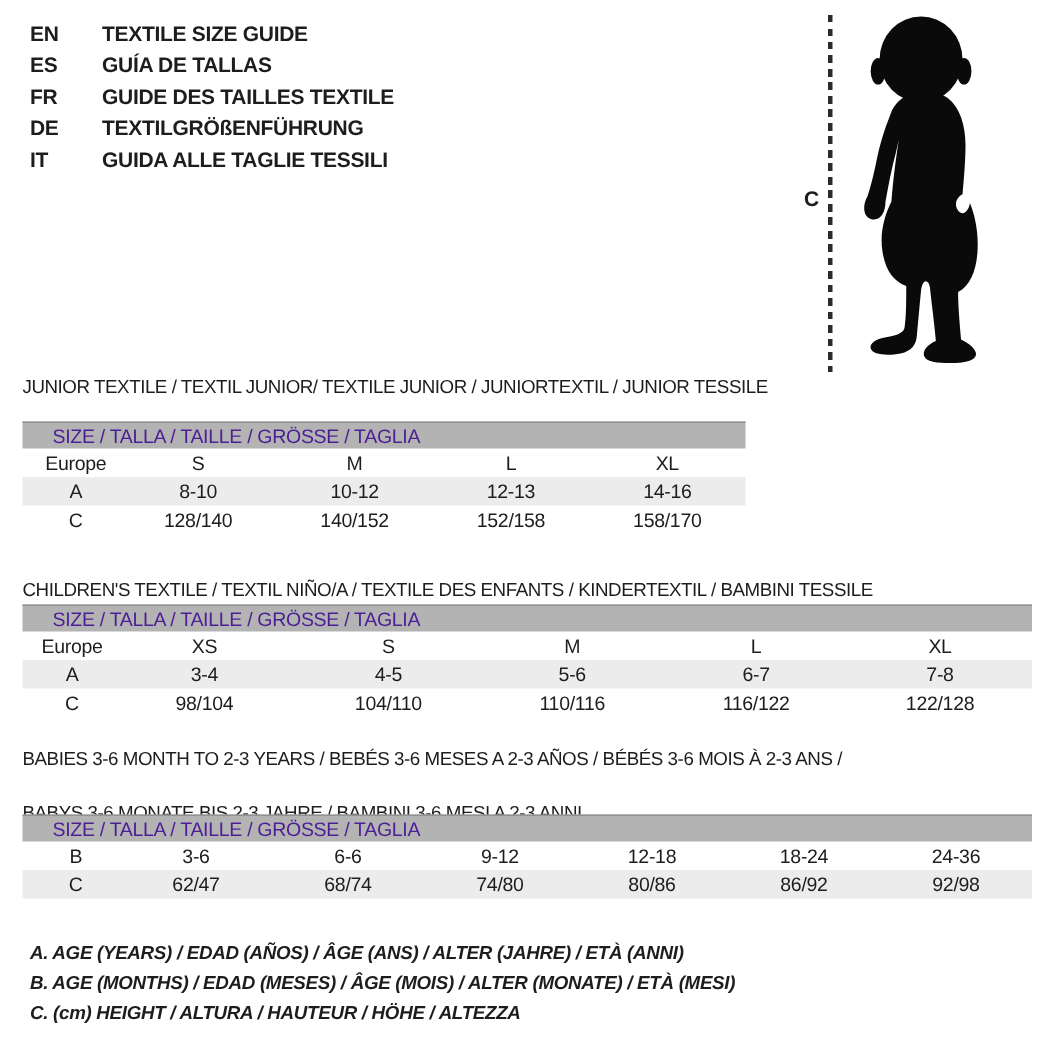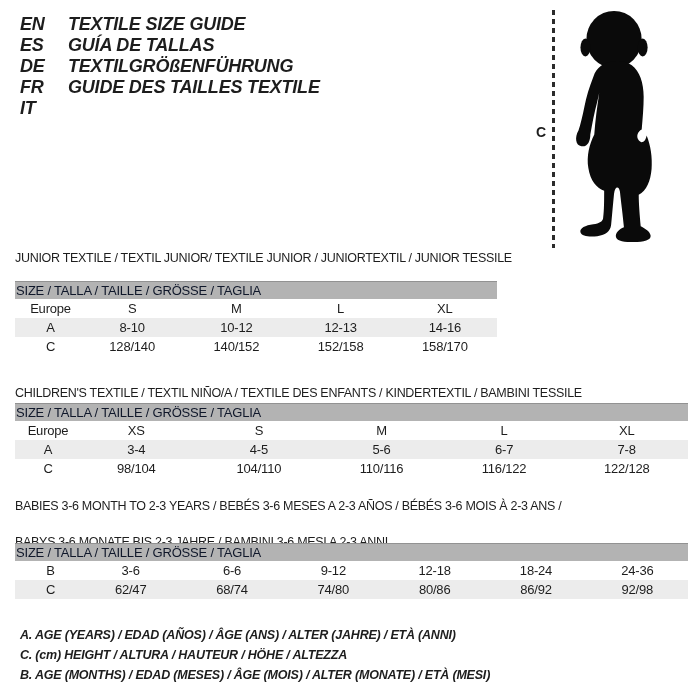--- a/index.html
+++ b/index.html
@@ -3,41 +3,41 @@
 <meta charset="utf-8">
 <style>
   html,body { margin:0; padding:0; }
   .page {
     position:relative; width:700px; height:700px; background:#ffffff;
     font-family:"Liberation Sans", sans-serif; color:#1d1d1d; overflow:hidden;
   }
 
   
   .lang-block { position:absolute; top:14px; left:20px; }
-  .lang-row { display:flex; height:21px; align-items:center; font-size:18px; font-weight:bold; letter-spacing:-0.2px;font-style:italic; }
+  .lang-row { display:flex; height:21px; align-items:flex-start; font-size:14px; font-weight:bold; letter-spacing:-0.2px; }
   .lang-code { width:48px; flex:0 0 48px; }
 
   
   .figure-area { position:absolute; top:6px; left:528px; width:150px; height:244px; }
   .measure-label { position:absolute; left:8px; top:118px; font-size:14px; font-weight:bold; }
   .dotted-line {
     position:absolute; left:24px; top:4px; width:3px; height:238px;
     background:repeating-linear-gradient(to bottom, #2b2b2b 0 5px, transparent 5px 9px);
   }
   .toddler-svg { position:absolute; left:34px; top:0; }
 
   
   .sec-title { position:absolute; left:15px; font-size:12.5px; font-weight:normal; letter-spacing:-0.3px; white-space:nowrap; }
 
   
   .tbl { position:absolute; left:15px; font-size:13px; letter-spacing:-0.2px; }
   .tbl-hdr {
     height:18px; background:#b3b3b3; border-top:1px solid #929292;
-    box-sizing:border-box; display:flex; align-items:center; padding-left:1px;
-    color:#0f172a; font-size:13px;
+    box-sizing:border-box; display:flex; align-items:center; padding-left:20px;
+    color:#4c1d95; font-size:13px;
   }
   .row { display:grid; height:19px; align-items:center; }
   .row .lbl { padding-left:6px; text-align:center; }
   .row .cell { text-align:center; }
   .shade { background:#ececec; }
   .t1 { width:482px; }
   .t1 .row { grid-template-columns:65px repeat(4, 1fr); }
   .t2 { width:673px; }
   .t2 .row { grid-template-columns:60px repeat(5, 1fr); }
   .t3 { width:673px; }
@@ -55,29 +55,30 @@
   <div class="lang-block">
     <div class="lang-row">
       <span class="lang-code">EN</span>
       <span class="lang-text">TEXTILE SIZE GUIDE</span>
     </div>
     <div class="lang-row">
       <span class="lang-code">ES</span>
       <span class="lang-text">GUÍA DE TALLAS</span>
     </div>
     <div class="lang-row">
+      <span class="lang-code">FR</span>
+      <span class="lang-text">GUIDE DES TAILLES TEXTILE</span>
+    </div>
+    <div class="lang-row">
       <span class="lang-code">DE</span>
       <span class="lang-text">TEXTILGRÖßENFÜHRUNG</span>
     </div>
     <div class="lang-row">
-      <span class="lang-code">FR</span>
-      <span class="lang-text">GUIDE DES TAILLES TEXTILE</span>
-    </div>
-    <div class="lang-row">
       <span class="lang-code">IT</span>
+      <span class="lang-text">GUIDA ALLE TAGLIE TESSILI</span>
     </div>
   </div>
 
   <div class="figure-area">
     <span class="measure-label">C</span>
     <div class="dotted-line"></div>
     <svg class="toddler-svg" width="110" height="242" viewBox="0 0 110 245" fill="#0a0a0a" xmlns="http://www.w3.org/2000/svg">
       <ellipse cx="52" cy="34" rx="28" ry="29"></ellipse>
       <ellipse cx="23" cy="42" rx="5" ry="9"></ellipse>
       <ellipse cx="81" cy="42" rx="5" ry="9"></ellipse>
@@ -189,17 +190,17 @@
       <span class="cell">68/74</span>
       <span class="cell">74/80</span>
       <span class="cell">80/86</span>
       <span class="cell">86/92</span>
       <span class="cell">92/98</span>
     </div>
   </div>
 
   <div class="footnotes">
     <div class="footnote">A. AGE (YEARS) / EDAD (AÑOS) / ÂGE (ANS) / ALTER (JAHRE) / ETÀ (ANNI)</div>
+    <div class="footnote">B. AGE (MONTHS) / EDAD (MESES) / ÂGE (MOIS) / ALTER (MONATE) / ETÀ (MESI)</div>
     <div class="footnote">C. (cm) HEIGHT / ALTURA / HAUTEUR / HÖHE / ALTEZZA</div>
-    <div class="footnote">B. AGE (MONTHS) / EDAD (MESES) / ÂGE (MOIS) / ALTER (MONATE) / ETÀ (MESI)</div>
   </div>
 
 </div>
 
 </body></html>

